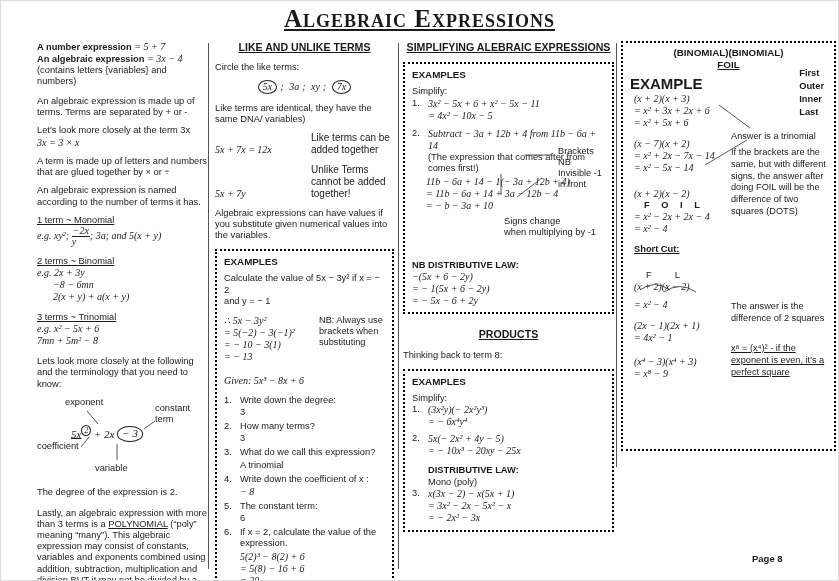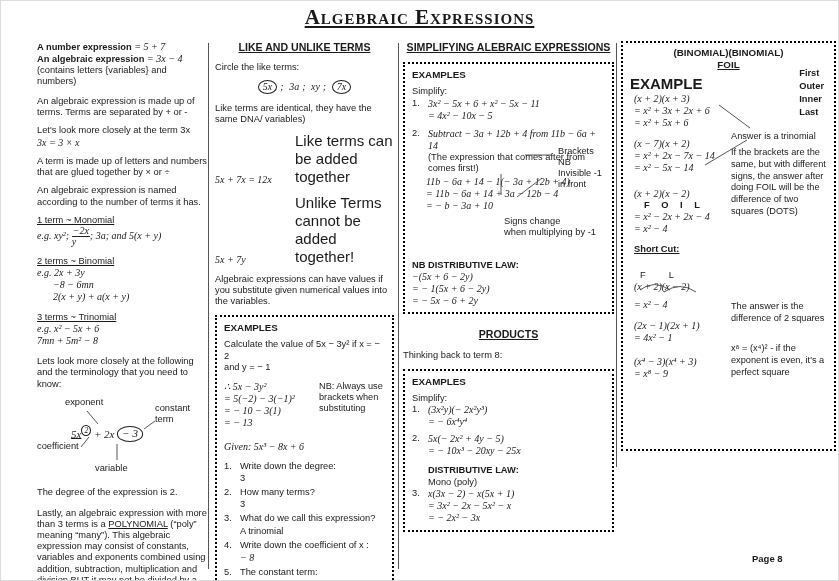--- a/index.html
+++ b/index.html
@@ -1,19 +1,19 @@
 <!DOCTYPE html>
 <html><head>
 <meta charset="utf-8">
 <style>
   html,body{margin:0;padding:0;background:#fff;}
   .page{position:relative;width:839px;height:581px;background:#fff;border:1px solid #ddd;
         box-sizing:border-box;font-family:"Liberation Sans",sans-serif;color:#1a1a1a;overflow:hidden;}
   .title{position:absolute;top:4px;left:0;right:0;margin:0;text-align:center;
-         font-family:"Liberation Serif","DejaVu Serif",serif;font-weight:bold;font-size:21px;
+         font-family:"Liberation Serif","DejaVu Serif",serif;font-weight:bold;font-size:25px;
          font-variant:small-caps;letter-spacing:1px;text-decoration:underline;}
   .vline{position:absolute;width:0;border-left:1px solid #555;}
   .v1{left:207px;top:42px;height:526px;}
   .v2{left:397px;top:42px;height:526px;}
   .v3{left:615px;top:42px;height:424px;}
   .col{position:absolute;top:40px;font-size:9.3px;line-height:1.2;}
   .col1{left:36px;width:170px;}
   .col2{left:214px;width:179px;}
   .col3{left:402px;width:211px;}
   .col4{left:620px;width:215px;}
@@ -26,38 +26,38 @@
   .dotbox{border:2.5px dotted #000;padding:5px 7px;position:relative;box-sizing:border-box;}
   .boxtitle{font-weight:bold;font-size:9.8px;margin:0 0 6px 0;}
   .circ{display:inline-block;border:1px solid #222;border-radius:50%;padding:0 4px;}
   .indent{margin-left:16px;}
   .qa{display:flex;margin:0 0 1px 0;}
   .qnum{width:16px;flex:none;}
   .qbody{flex:1;}
   .ans{margin:0 0 3px 16px;}
   .pair{display:flex;margin:0 0 8px 0;}
   .pair .m{width:80px;align-self:flex-end;}
-  .pair .n{flex:1;font-size:15px;}
+  .pair .n{flex:1;font-size:10px;margin-left:16px;}
   .diag{position:relative;height:86px;margin:2px 0 4px 0;}
   .diag .lbl{position:absolute;font-size:9.3px;}
   .diag-svg,.ov-svg{position:absolute;left:0;top:0;pointer-events:none;}
   .diag-svg line,.ov-svg line{stroke:#444;stroke-width:0.9;}
   .expr{position:absolute;left:34px;top:28px;}
   .circ-exp{display:inline-block;border:1px solid #222;border-radius:50%;padding:0 2px;
             font-size:7.5px;vertical-align:super;font-style:italic;}
   .work{margin:2px 0 0 14px;max-width:148px;}
   .nb-abs{position:absolute;font-size:9.2px;}
   .signs{margin:4px 0 6px 92px;}
   .foilwords{position:absolute;right:10px;top:24px;font-weight:bold;line-height:13px;}
   .c4note{position:absolute;left:108px;width:102px;font-size:9.2px;line-height:1.28;}
   .mathblock{margin:0 0 9px 4px;}
   .arcwrap{position:relative;padding-top:9px;}
   .arcwrap svg{position:absolute;left:0;top:0;pointer-events:none;}
   .arcwrap path{stroke:#444;stroke-width:0.9;fill:none;}
-  .scletters{font-weight:normal;font-size:9.3px;margin-left:6px;}
+  .scletters{font-weight:normal;font-size:9.3px;margin-left:12px;}
   .foil-line{font-weight:bold;word-spacing:9px;margin-left:10px;}
   .footer{position:absolute;left:751px;top:552px;font-weight:bold;font-size:9.5px;}
   .sep{margin:0 3px;}
 </style>
 </head>
 <body>
 
 <div class="page">
   <h1 class="title">Algebraic Expressions</h1>
 
@@ -335,18 +335,18 @@
       </div>
 
 
       <div class="c4note" style="top:258px;">The answer is the difference of 2 squares</div>
 
       <div class="math mathblock" style="margin-top:12px;">
         <div>(x⁴ − 3)(x⁴ + 3)</div>
         <div>= x⁸ − 9</div>
       </div>
 
-      <div class="c4note" style="top:300px;">x⁸ = (x⁴)² - if the exponent is even, it's a perfect square</div>
+      <div class="c4note" style="top:300px;text-decoration:underline;">x⁸ = (x⁴)² - if the exponent is even, it's a perfect square</div>
     </div>
   </div>
 
   <div class="footer">Page 8</div>
 </div>
 
 </body></html>

